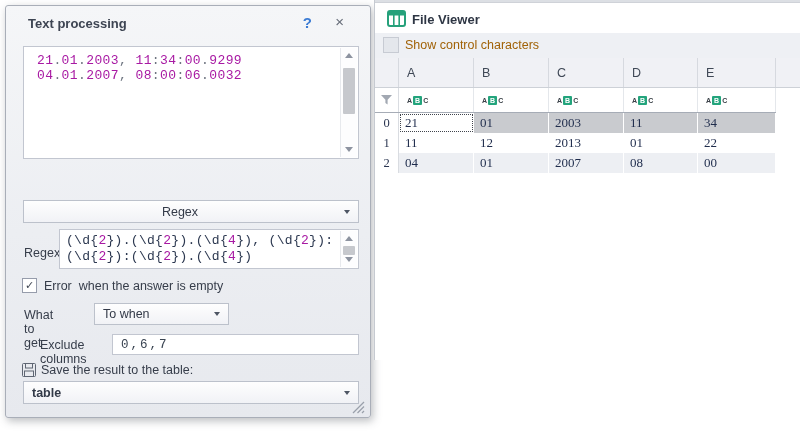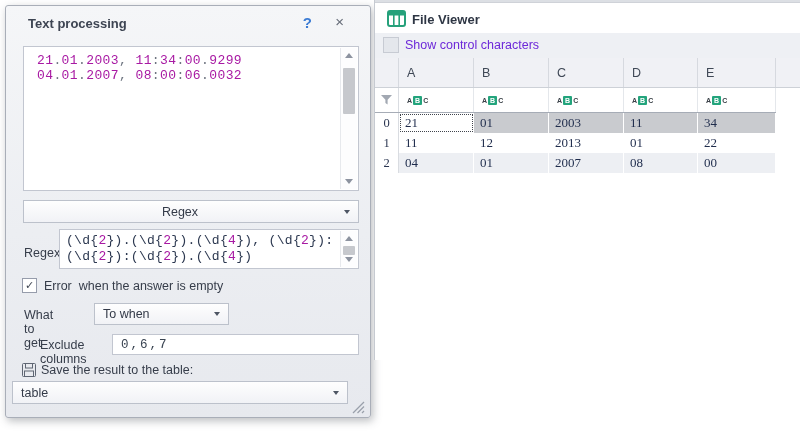--- a/index.html
+++ b/index.html
@@ -10,21 +10,21 @@
   
   .dialog { position:absolute; left:5px; top:5px; width:366px; height:413px;
     background:linear-gradient(180deg,#f5f6f8 0%,#eceef2 55%,#e7e9ee 100%);
     border:1px solid #a9aeb8; border-radius:3px;
     box-shadow:2px 3px 8px rgba(60,65,75,.35); }
   .titlebar { position:absolute; left:0; top:0; right:0; height:33px; }
   .dlg-title { position:absolute; left:22px; top:10px; font-size:13px; font-weight:bold; color:#3d4452; }
   .help-btn { position:absolute; right:58px; top:8px; font-size:15px; font-weight:bold; color:#3b7bd4; cursor:pointer; }
   .close-btn { position:absolute; right:26px; top:7px; font-size:15px; color:#676d79; cursor:pointer; }
 
-  .textarea { position:absolute; left:17px; top:40px; width:336px; height:145px;
+  .textarea { position:absolute; left:17px; top:40px; width:336px; height:113px;
     background:#fff; border:1px solid #c2c6d0; }
   .ta-content { position:absolute; left:0; top:0; right:18px; bottom:0; padding:7px 0 0 13px; overflow:hidden; }
   .mono-line { font-family:"Liberation Mono", monospace; font-size:13px; line-height:14.5px; letter-spacing:.4px; white-space:pre; }
 
   .vscroll { position:absolute; top:1px; right:1px; bottom:1px; width:17px; background:#fdfdfe; border-left:1px solid #e7e9ed; }
   .sb-btn { position:absolute; left:0; width:16px; height:15px; display:flex; align-items:center; justify-content:center; }
   .sb-btn.up { top:0; } .sb-btn.down { bottom:0; }
   .tri-up { width:0; height:0; border-left:4px solid transparent; border-right:4px solid transparent; border-bottom:5px solid #8d93a0; }
   .tri-down { width:0; height:0; border-left:4px solid transparent; border-right:4px solid transparent; border-top:5px solid #8d93a0; }
   .sb-thumb { position:absolute; left:2px; width:12px; background:#c6c8cd; border-radius:1px; }
@@ -53,37 +53,37 @@
   .combo.wtg { left:71px; top:0; width:135px; height:22px; }
 
   .excl-row { position:absolute; left:17px; top:328px; height:21px; }
   .excl-row .lbl { position:absolute; left:17px; top:4px; }
   .text-input { position:absolute; left:89px; top:0; width:247px; height:21px; background:#fff; border:1px solid #c2c6d0;
     display:flex; align-items:center; padding-left:8px; }
   .excl-val { font-family:"Liberation Mono", monospace; font-size:12.5px; color:#3a4452; letter-spacing:2px; }
 
   .save-row { position:absolute; left:16px; top:357px; display:flex; align-items:flex-end; }
   .save-icon { width:14px; height:14px; margin-right:5px; display:inline-flex; }
-  .combo.save { left:6px; top:375px; width:336px; }
+  .combo.save { left:17px; top:375px; width:336px;font-weight:bold; }
   .resize-grip { position:absolute; right:5px; bottom:4px; width:14px; height:13px; cursor:nwse-resize; }
 
   
   .dg { color:#a819a3; }
   .pn { color:#6e7480; }
   .rx { color:#2c3850; }
 
   
   .viewer { position:absolute; left:374px; top:0; width:426px; height:360px; background:#fff; border-left:1px solid #c6cad1; }
   .top-strip { position:absolute; left:0; top:0; right:0; height:3px; background:#dcdfe4; border-bottom:1px solid #cfd2d8; }
   .viewer-header { position:absolute; left:0; top:4px; right:0; height:29px; background:#fff; }
   .grid-icon { position:absolute; left:12px; top:6px; }
   .viewer-title { position:absolute; left:37px; top:8px; font-size:13px; font-weight:bold; color:#2e3644; }
   .control-bar { position:absolute; left:0; top:33px; right:0; height:25px; background:#eef0f4; cursor:pointer; }
   .cb-box { position:absolute; left:8px; top:4px; width:16px; height:16px; background:#e4e7ec; border:1px solid #c7cbd3; }
-  .cb-label { position:absolute; left:30px; top:5px; font-size:12.5px; color:#6d28d9; }
+  .cb-label { position:absolute; left:30px; top:5px; font-size:12.5px; color:#a16207; }
 
   .grid { position:absolute; left:0; top:58px; right:0; }
   .g-head { display:flex; height:30px; background:#f0f1f5; border-bottom:1px solid #cdd1d7; }
   .g-hcorner { width:24px; border-right:1px solid #d6d9df; }
   .g-hcell { display:flex; align-items:center; padding-left:8px; border-right:1px solid #d6d9df;
     font-size:12.5px; color:#3f4856; cursor:pointer; }
   .g-hfill { flex:1; }
   .g-filter { display:flex; height:24px; background:#fff; }
   .g-fcorner { width:24px; border-right:1px solid #d9dce1; display:flex; align-items:center; justify-content:center; cursor:pointer; }
   .g-fcell { display:flex; align-items:center; padding-left:8px; border-right:1px solid #e4e7eb; }

